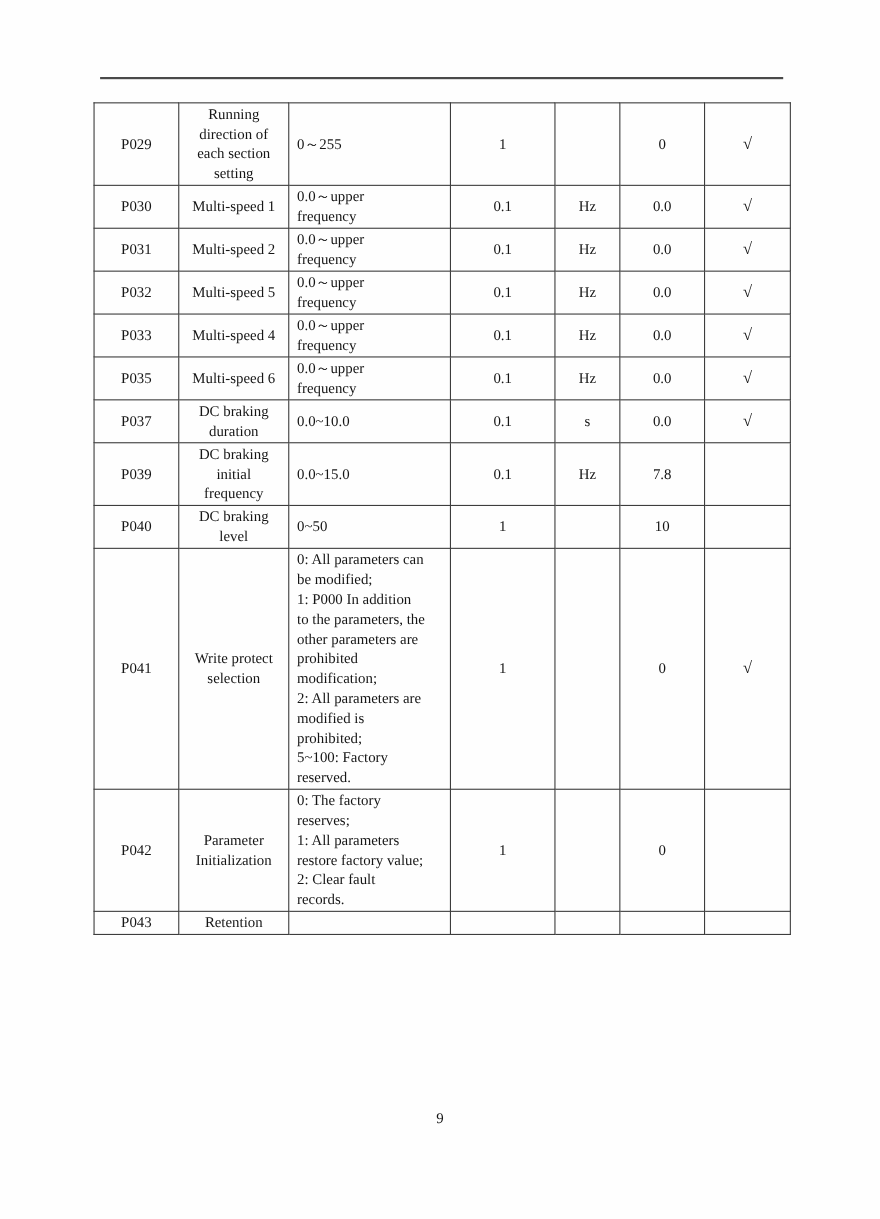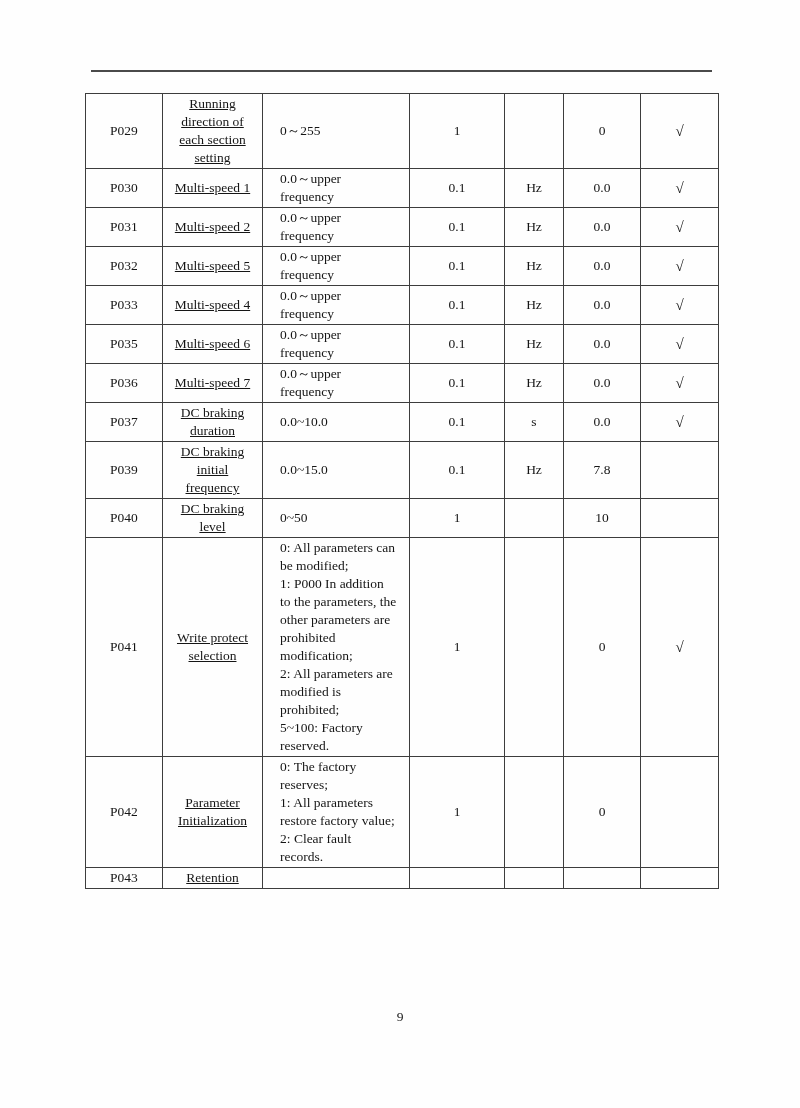--- a/index.html
+++ b/index.html
@@ -34,24 +34,24 @@
   }
   .param-table td {
     border: 1px solid #3d3d3d;
     font-size: 13.5px;
     line-height: 18px;
     padding: 1px 4px;
     vertical-align: middle;
     overflow: hidden;
   }
   .param-table td.center { text-align: center; }
-  .param-table td.prewrap { white-space: pre-line; text-decoration: underline; }
+  .param-table td.prewrap { white-space: pre-line; }
   .param-table td.range {
     text-align: left;
-    padding-left: 17px;
+    padding-left: 7px;
     white-space: pre-line;
   }
   .param-table td.mark {
     text-align: center;
     font-size: 15px;
   }
   .param-table tr { height: 20px; }
   .page-number {
     position: absolute;
     top: 1009px;
@@ -127,30 +127,20 @@
       <td class="range">0.0～upper
 frequency</td>
       <td class="center">0.1</td>
       <td class="center">Hz</td>
       <td class="center">0.0</td>
       <td class="mark">√</td>
     </tr>
         <tr>
       <td class="center">P035</td>
       <td class="center prewrap">Multi-speed 6</td>
-      <td class="range">0.0～upper
-frequency</td>
-      <td class="center">0.1</td>
-      <td class="center">Hz</td>
-      <td class="center">0.0</td>
-      <td class="mark">√</td>
-    </tr>
-        <tr>
-      <td class="center">P036</td>
-      <td class="center prewrap">Multi-speed 7</td>
       <td class="range">0.0～upper
 frequency</td>
       <td class="center">0.1</td>
       <td class="center">Hz</td>
       <td class="center">0.0</td>
       <td class="mark">√</td>
     </tr>
         <tr>
       <td class="center">P037</td>
       <td class="center prewrap">DC braking

